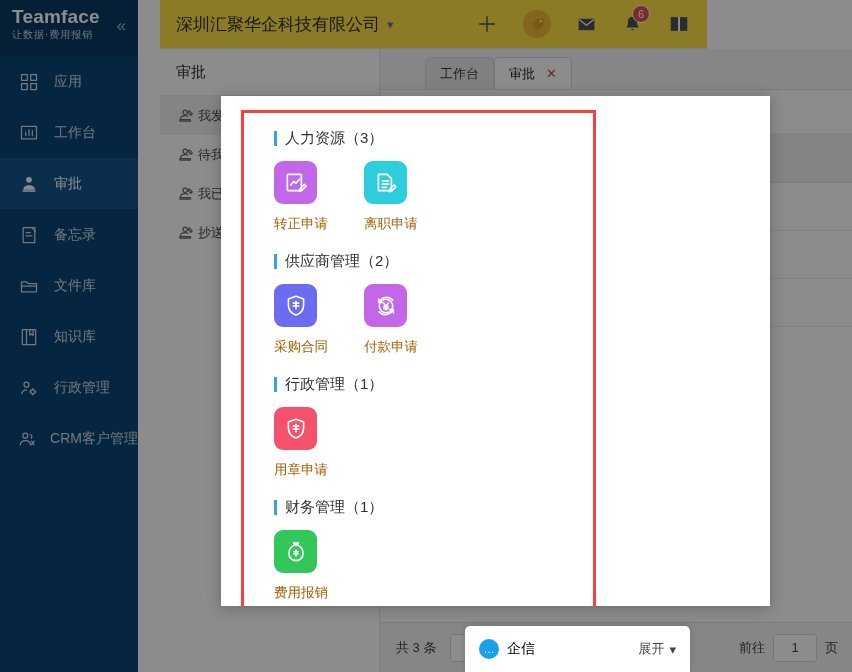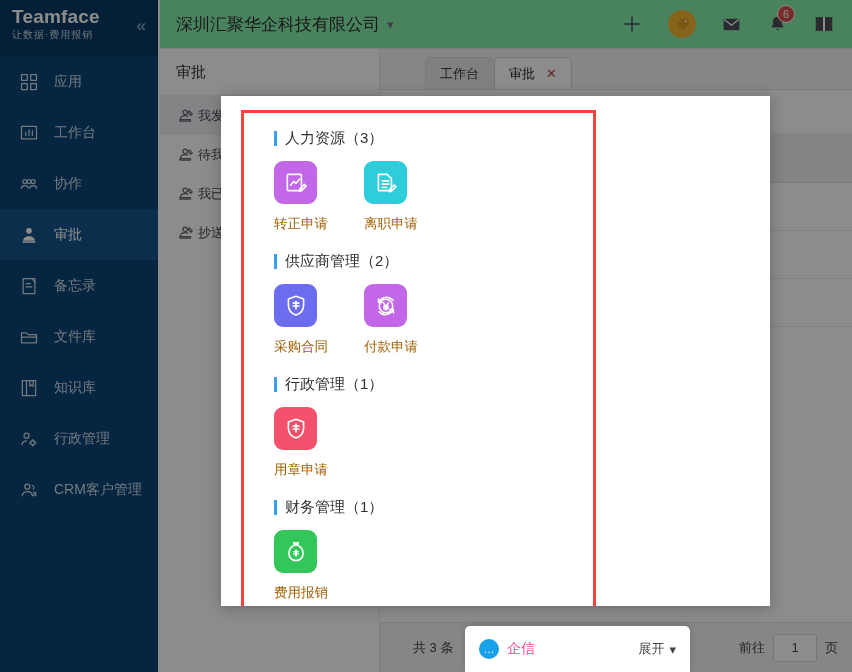--- a/index.html
+++ b/index.html
@@ -15,21 +15,21 @@
   
   #veil {
     position: absolute; inset: 0;
     background: rgba(0,0,0,0.45);
     z-index: 50;
   }
 
   
   #sidebar {
     position: absolute; left: 0; top: 0;
-    width: 158px; height: 672px;
+    width: 138px; height: 672px;
     background: #0b4475;
     z-index: 5;
   }
   #brand {
     height: 56px; position: relative;
     background: #083a63;
     padding: 6px 0 0 12px;
   }
   #brand .name {
     color: #ffffff; font-size: 19px; font-weight: bold; letter-spacing: .2px;
@@ -51,22 +51,22 @@
     width: 26px; height: 22px; margin-right: 12px;
     display: flex; align-items: center; justify-content: center;
     color: #cfdde8;
   }
   .nav-item.active .ic { color: #ffffff; }
   .nav-item .lb { font-size: 14px; color: #cfdde8; white-space: nowrap; }
   .nav-item.active .lb { color: #ffffff; }
 
   
   #header {
-    position: absolute; left: 160px; top: 0; width: 692px; height: 49px;
-    background: #86efac; border-bottom: 1px solid #e4e7ea;
+    position: absolute; left: 160px; top: 0; width: 547px; height: 49px;
+    background: #fde047; border-bottom: 1px solid #e4e7ea;
     display: flex; align-items: center; z-index: 4;
   }
   #org {
     margin-left: 16px; font-size: 17px; color: #303133;
     display: flex; align-items: center; cursor: pointer;
   }
   #org .cv { margin-left: 7px; font-size: 13px; color: #707378; }
   #hdr-icons {
     margin-left: auto; display: flex; align-items: center;
     gap: 25px; padding-right: 17px;
@@ -129,41 +129,41 @@
   .thead {
     height: 49px; background: #eef0f2; border-bottom: 1px solid #e2e5e8;
   }
   .trow { height: 48px; border-bottom: 1px solid #eceef0; }
 
   #pager {
     position: absolute; left: 0; right: 0; bottom: 0;
     height: 50px; background: #f3f4f6; border-top: 1px solid #e2e5e8;
     display: flex; align-items: center; font-size: 13px; color: #404348;
   }
-  #pager .total { margin-left: 33px; }
+  #pager .total { margin-left: 16px; }
   #pager .pgbox {
     margin-left: 14px; width: 100px; height: 28px;
     border: 1px solid #d6d9dd; background: #fff; border-radius: 3px;
   }
   #pager .goto { margin-left: auto; display: flex; align-items: center; gap: 8px; padding-right: 14px; }
   #pager .numbox {
     width: 44px; height: 28px; border: 1px solid #d6d9dd;
     background: #fff; border-radius: 3px; text-align: center;
     font-size: 13px; color: #404348; line-height: 26px;
   }
 
   
   #im {
     position: absolute; left: 465px; bottom: 0; width: 225px; height: 46px;
     background: #ffffff; border-radius: 5px 5px 0 0;
     box-shadow: 0 -1px 6px rgba(0,0,0,0.16);
     display: flex; align-items: center; padding: 0 14px;
     z-index: 60; cursor: pointer;
   }
-  #im .imname { font-size: 14px; color: #ec4899; margin-left: 8px; }
+  #im .imname { font-size: 14px; color: #000000; margin-left: 8px; }
   #im .imexp { margin-left: auto; font-size: 13px; color: #404348; display:flex; align-items:center; gap:5px; }
   .bubble {
     width: 20px; height: 20px; border-radius: 50%;
     background: #18a0e8; display: flex; align-items: center;
     justify-content: center; color: #fff; font-size: 11px; line-height: 6px;
   }
 
   
   #panel {
     position: absolute; left: 221px; top: 96px;
@@ -225,31 +225,20 @@
           <span class="lb">应用</span>
         </div>
         <div class="nav-item">
           <span class="ic">
             <svg width="20" height="20" viewBox="0 0 24 24" fill="none" stroke="currentColor" stroke-width="1.5" stroke-linecap="round" stroke-linejoin="round">
               <rect x="3" y="4" width="18" height="15"></rect>
               <path d="M8 15v-4M12 15V8M16 15v-6"></path>
             </svg>
           </span>
           <span class="lb">工作台</span>
-        </div>
-        <div class="nav-item">
-          <span class="ic">
-            <svg width="20" height="20" viewBox="0 0 24 24" fill="none" stroke="currentColor" stroke-width="1.5" stroke-linecap="round" stroke-linejoin="round">
-              <circle cx="7" cy="9" r="2.4"></circle>
-              <circle cx="12" cy="9" r="2.4"></circle>
-              <circle cx="17" cy="9" r="2.4"></circle>
-              <path d="M3 17c0-2 1.8-3.2 4-3.2S11 15 11 17M13 17c0-2 1.8-3.2 4-3.2S21 15 21 17"></path>
-            </svg>
-          </span>
-          <span class="lb">协作</span>
         </div>
         <div class="nav-item active">
           <span class="ic">
             <svg width="20" height="20" viewBox="0 0 24 24" fill="currentColor">
               <circle cx="12" cy="7" r="3.4"></circle>
               <path d="M5 19c0-3.4 3.2-5.4 7-5.4S19 15.6 19 19z"></path>
               <rect x="4" y="19.4" width="16" height="2" rx="1"></rect>
             </svg>
           </span>
           <span class="lb">审批</span>

